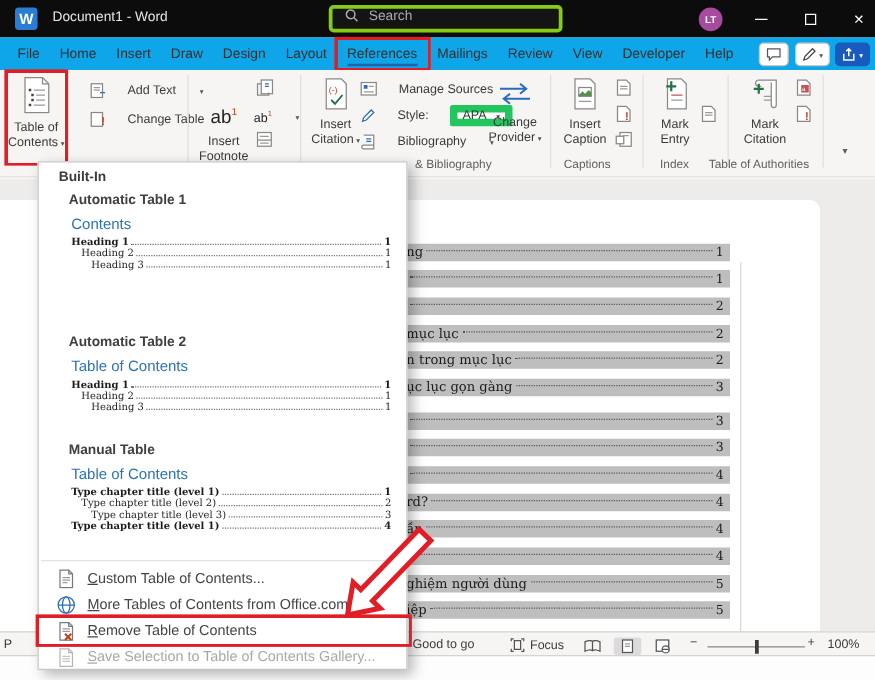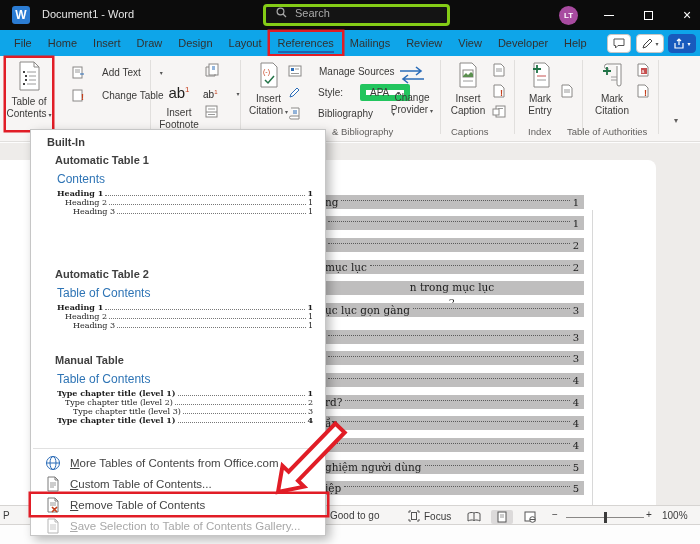--- a/index.html
+++ b/index.html
@@ -410,21 +410,21 @@
           <div class="tocline" style="top: 78px;">
             <span></span>
             <span class="lead"></span>
             <span class="pg">2</span>
           </div>
           <div class="tocline" style="top: 100px;">
             <span>mục lục</span>
             <span class="lead"></span>
             <span class="pg">2</span>
           </div>
-          <div class="tocline" style="top: 121px; flex-direction: column;">
+          <div class="tocline" style="top: 121px;">
             <span>n trong mục lục</span>
             <span class="lead"></span>
             <span class="pg">2</span>
           </div>
           <div class="tocline" style="top: 143px;">
             <span>ục lục gọn gàng</span>
             <span class="lead"></span>
             <span class="pg">3</span>
           </div>
           <div class="tocline" style="top: 170px;">
@@ -577,39 +577,39 @@
           </div>
           <div class="prow b" style="margin-left: 0px;">
             <span>Type chapter title (level 1)</span>
             <span class="lead"></span>
             <span>4</span>
           </div>
         </div>
       </div>
     <div class="menu-sep"></div>
     <div class="menu-items" id="menu-items">
+        <div class="mitem">
+          <span class="mi-ic icwrap">
+            <svg width="16" height="16" viewBox="0 0 16 16">
+              <path d="M3 1h7l3 3v11H3z" fill="#fff" stroke="#7a7a7a"></path>
+              <path d="M10 1v3h3" fill="none" stroke="#7a7a7a"></path>
+              <path d="M5 7h6M5 9h6M5 11h4" stroke="#9a9a9a"></path>
+            </svg>
+          </span>
+          <span><u>C</u>ustom Table of Contents...</span>
+        </div>
         <div class="mitem">
           <span class="mi-ic icwrap">
             <svg width="16" height="16" viewBox="0 0 16 16">
               <circle cx="8" cy="8" r="6.5" fill="#fff" stroke="#2b6cb8"></circle>
               <ellipse cx="8" cy="8" rx="3" ry="6.5" fill="none" stroke="#2b6cb8"></ellipse>
               <line x1="1.5" y1="8" x2="14.5" y2="8" stroke="#2b6cb8"></line>
             </svg>
           </span>
           <span><u>M</u>ore Tables of Contents from Office.com</span>
-        </div>
-        <div class="mitem">
-          <span class="mi-ic icwrap">
-            <svg width="16" height="16" viewBox="0 0 16 16">
-              <path d="M3 1h7l3 3v11H3z" fill="#fff" stroke="#7a7a7a"></path>
-              <path d="M10 1v3h3" fill="none" stroke="#7a7a7a"></path>
-              <path d="M5 7h6M5 9h6M5 11h4" stroke="#9a9a9a"></path>
-            </svg>
-          </span>
-          <span><u>C</u>ustom Table of Contents...</span>
         </div>
         <div class="mitem red-boxed">
           <span class="mi-ic icwrap">
             <svg width="16" height="16" viewBox="0 0 16 16">
               <path d="M3 1h7l3 3v11H3z" fill="#fff" stroke="#7a7a7a"></path>
               <path d="M10 1v3h3" fill="none" stroke="#7a7a7a"></path>
               <path d="M5 6h6M5 8h6" stroke="#9a9a9a"></path>
               <path d="M7 10l5 5M12 10l-5 5" stroke="#c43e1c" stroke-width="1.6"></path>
             </svg>
           </span>

